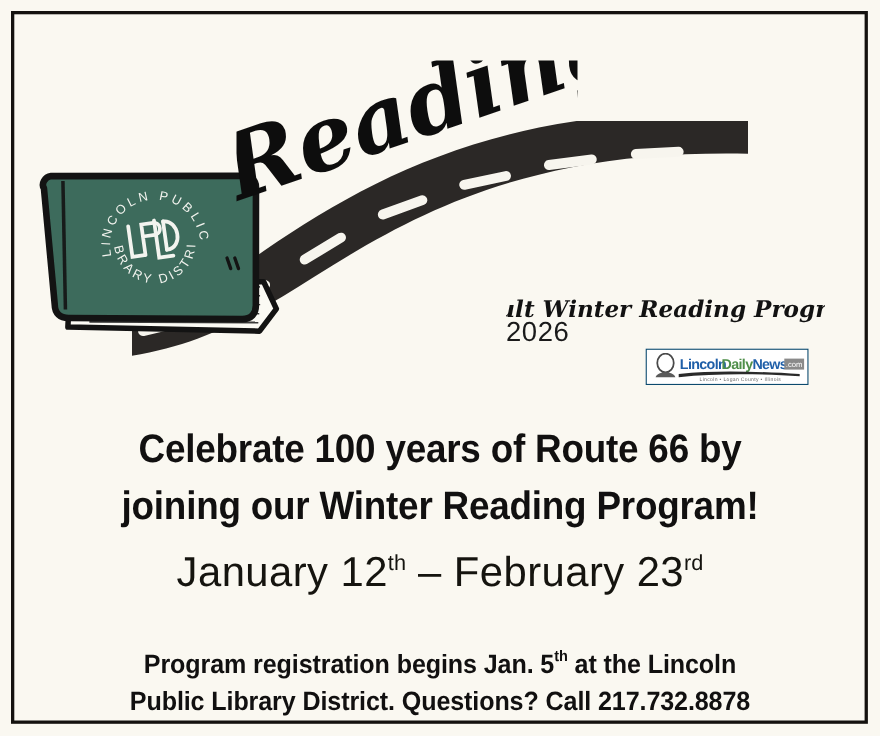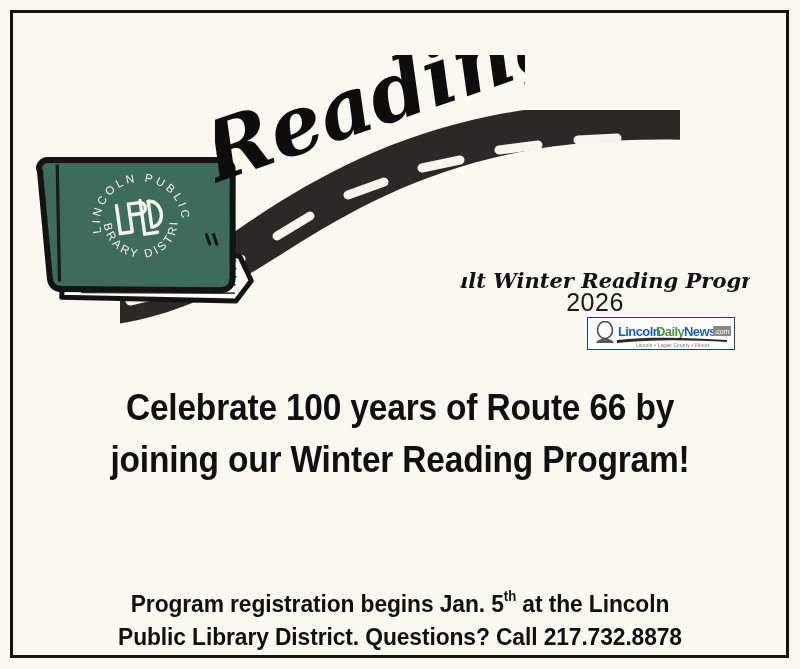--- a/index.html
+++ b/index.html
@@ -71,21 +71,21 @@
     top: 258px;
     width: 290px;
     height: 46px;
     z-index: 20;
   }
   #year-line {
     position: absolute;
     left: 460px;
     top: 288px;
     width: 270px;
-    text-align: center;
+    text-align: left;
     font-family: "Liberation Sans", sans-serif;
     font-size: 25px;
     font-weight: 400;
     letter-spacing: 0.5px;
     color: #1a1a1a;
     z-index: 20;
   }
 
   
   #ldn-logo {
@@ -271,20 +271,23 @@
         <text x="80" y="25.5" text-anchor="middle" font-family="'Liberation Sans', sans-serif" font-size="4.6" letter-spacing="0.3" fill="#6d6d6d">Lincoln • Logan County • Illinois</text>
       </svg>
     </div>
   </div>
 
   <div id="headline">
     <div>Celebrate 100 years of Route 66 by</div>
     <div>joining our Winter Reading Program!</div>
   </div>
 
+  <div id="daterange">
+    <span>January</span><span>&nbsp;</span><span>12</span><sup>th</sup><span>&nbsp;</span><span>–</span><span>&nbsp;</span><span>February</span><span>&nbsp;</span><span>23</span><sup>rd</sup>
+  </div>
 
   <div id="footnote">
     <div><span>Program registration begins Jan. 5</span><sup>th</sup><span> at the Lincoln</span></div>
     <div>Public Library District. Questions? Call 217.732.8878</div>
   </div>
 
   <div id="frame" style="border-color: rgb(20, 18, 15);"></div>
 </div>
 
 </body></html>

